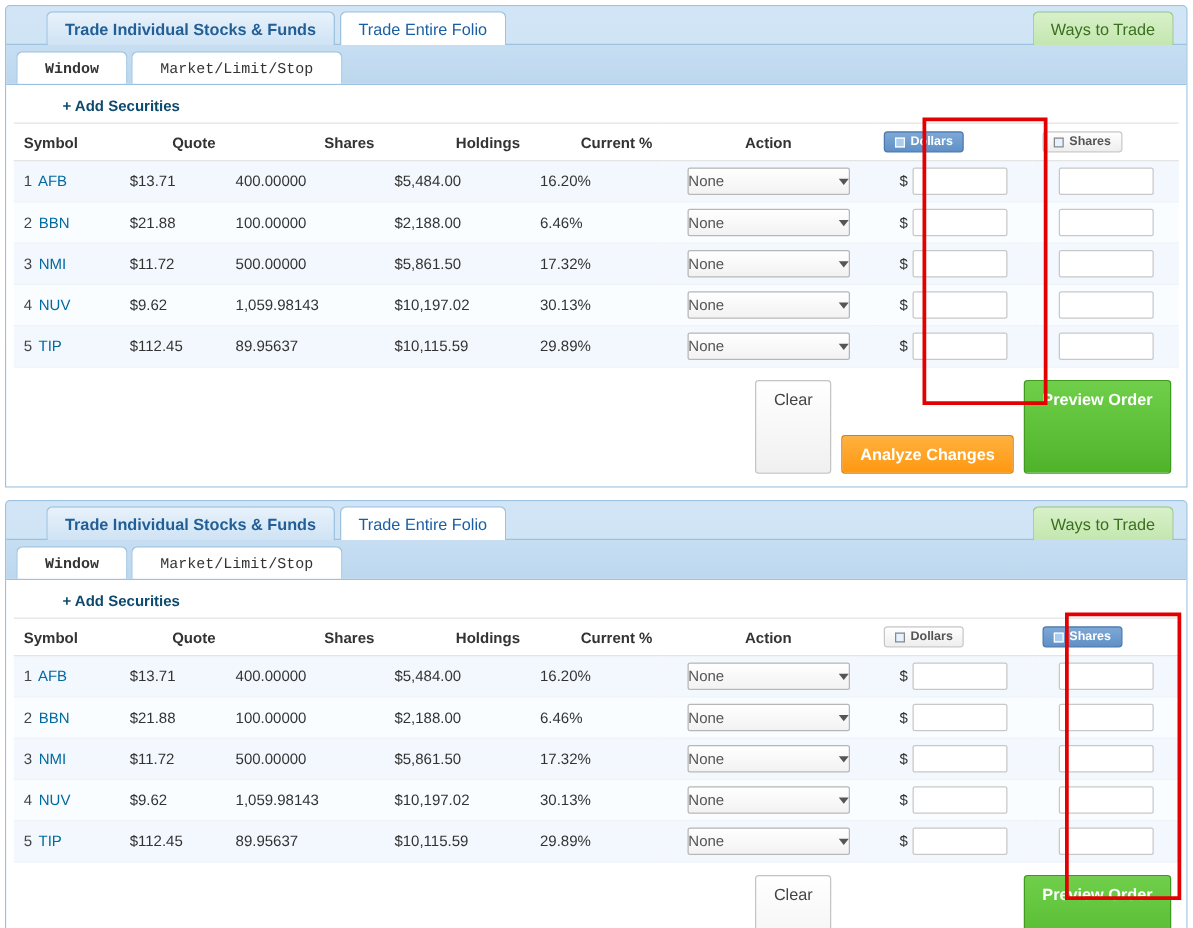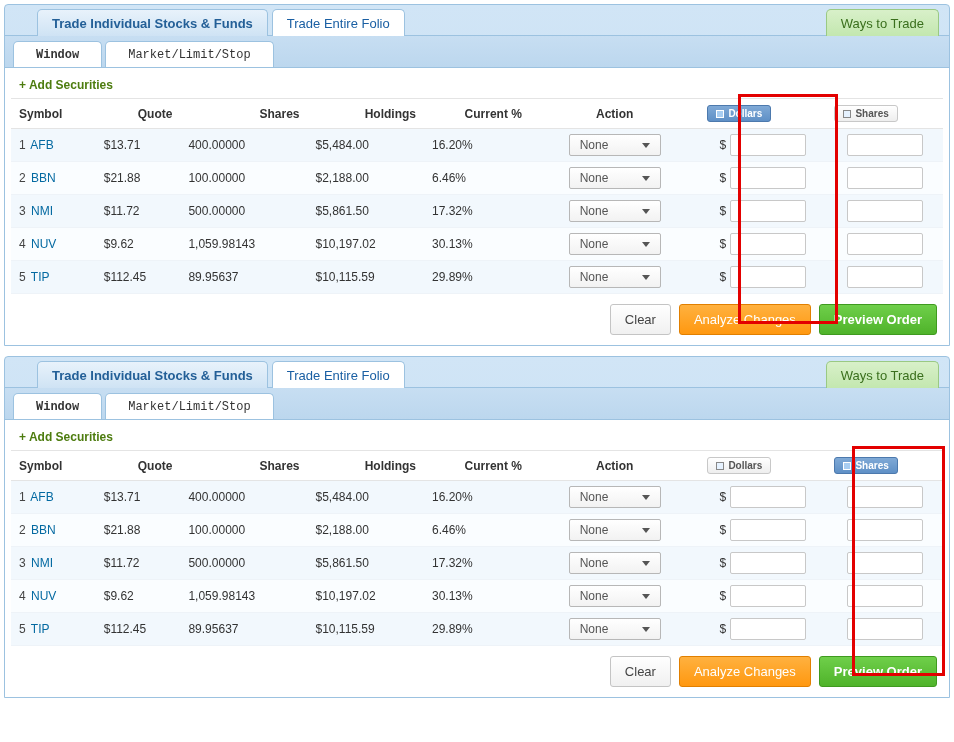--- a/index.html
+++ b/index.html
@@ -71,24 +71,25 @@
     background: #fff;
     font-weight: bold;
     color: #333;
   }
   .content {
     background: #fff;
     border-top: 1px solid #9cc2e0;
     padding: 6px 6px 10px;
   }
   .add-sec {
-    color: #4d7c0f;
+    color: #0c4a6e;
     font-weight: bold;
     padding: 4px 8px 6px;
     cursor: pointer;
+    margin-left: 31px;
   }
   table.grid {
     width: 100%;
     border-collapse: collapse;
   }
   table.grid th {
     text-align: left;
     font-weight: bold;
     padding: 6px 8px;
     border-top: 1px solid #e4e4e4;
@@ -103,29 +104,29 @@
     border-bottom: 1px solid #eef3f8;
     vertical-align: middle;
     color: #333;
   }
   table.grid tbody tr:nth-child(even) { background: #fafdff; }
   table.grid tbody tr:nth-child(odd)  { background: #f2f8fd; }
   td.r, th.r { text-align: left; }
   .idx { color: #444; margin-right: 2px;}
   .symlink { color: #0369a1; cursor: pointer; }
   .sel {
-    width: 92px;
+    width: 130px;
     height: 22px;
     border: 1px solid #b7b7b7;
     border-radius: 2px;
     background: linear-gradient(#fff,#f2f2f2);
     display: inline-flex;
     align-items: center;
     justify-content: space-between;
-    padding: 0 10px;
+    padding: 0 0;
     color: #555;
     cursor: pointer;
   }
   .sel .caret {
     width: 0; height: 0;
     border-left: 4px solid transparent;
     border-right: 4px solid transparent;
     border-top: 5px solid #555;
   }
   .dollar-cell { white-space: nowrap; }
@@ -180,21 +181,22 @@
   }
   .btn-clear {
     background: linear-gradient(#fff,#f0f0f0);
     border-color:#c4c4c4;
     color:#444;
   }
   .btn-analyze {
     background: linear-gradient(#ffb13f,#ff9810);
     border-color:#e17f00;
     color:#fff;
-    font-weight:normal;
+    font-weight:bold;
+    margin-top:44px;
   }
   .btn-preview {
     background: linear-gradient(#6fcf4a,#4fb32a);
     border-color:#3f9a1f;
     color:#fff;
     font-weight:bold;
   }
   .highlight-box {
     border: 3px solid #e30000;
     position: absolute;

